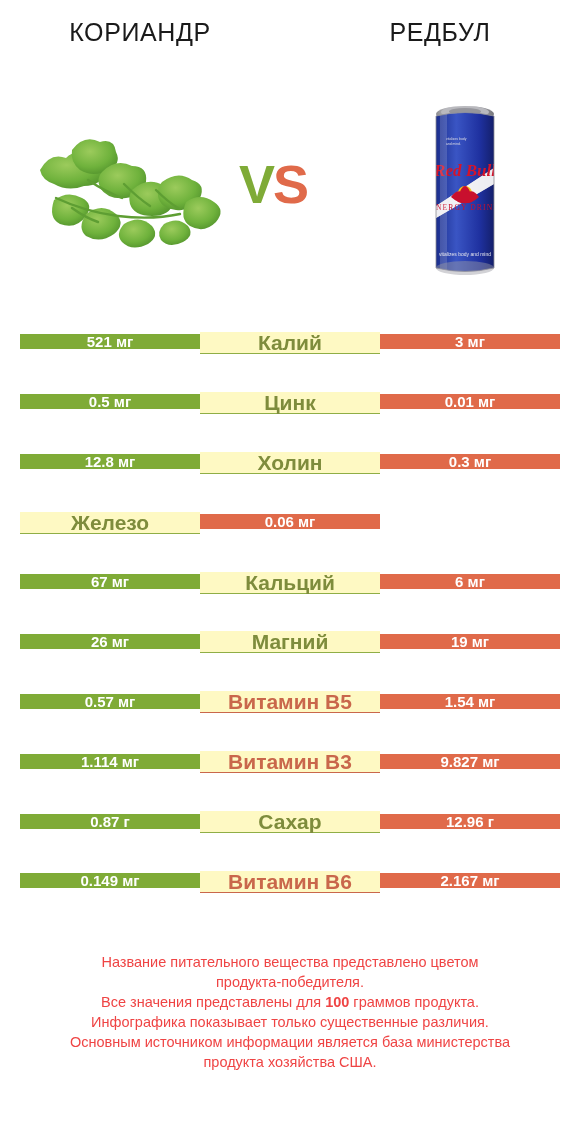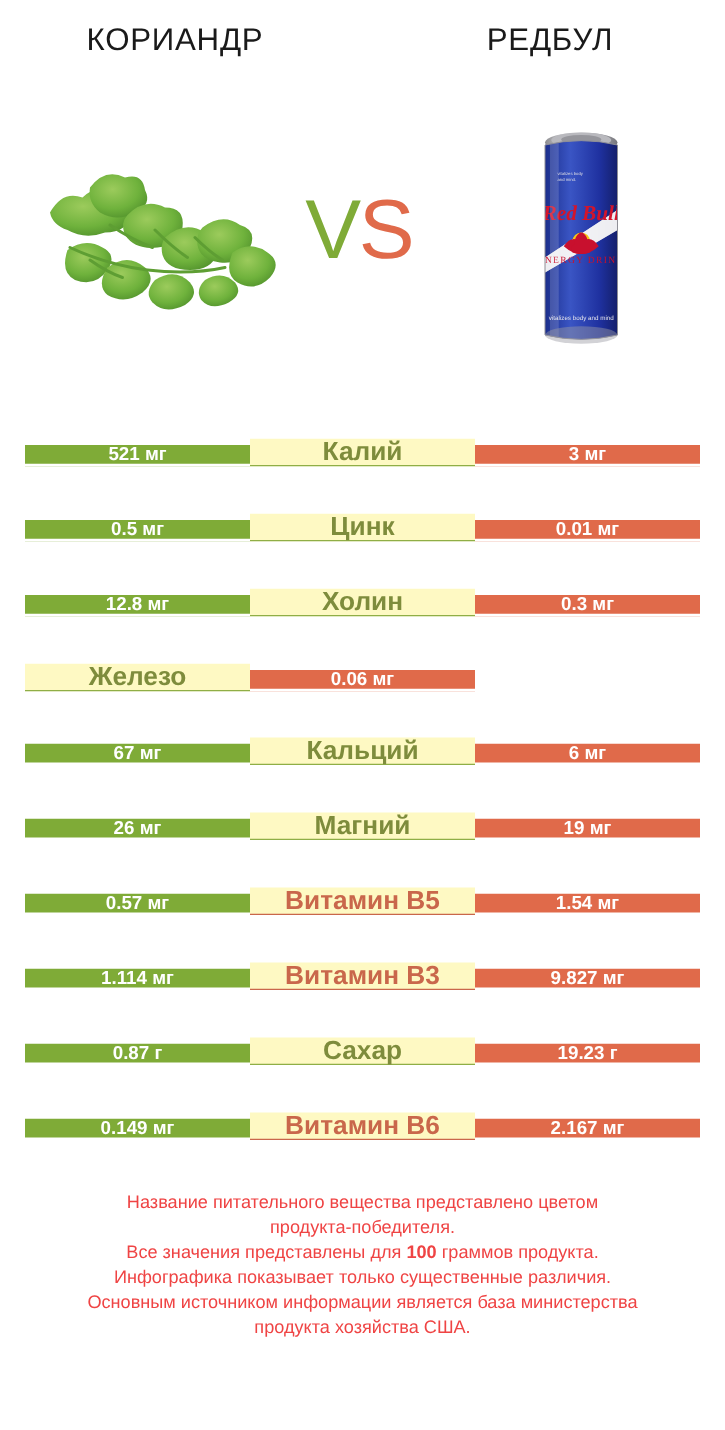--- a/index.html
+++ b/index.html
@@ -25,24 +25,24 @@
     letter-spacing: 0.6px;
     color: #1a1a1a;
     text-align: center;
     white-space: nowrap;
   }
   #title-left  { left: 0;   width: 280px; }
   #title-right { left: 300px; width: 280px; }
 
   .vs-wrap {
     position: absolute;
-    left: 222px; top: 136px;
+    left: 208px; top: 136px;
     width: 130px; height: 96px;
-    font-size: 67px;
-    font-weight: 400;
+    font-size: 54px;
+    font-weight: 700;
     letter-spacing: -2px;
     line-height: 96px;
     text-align: center;
     z-index: 5;
   }
   .vs-v { color: #7FAB37; }
   .vs-s { color: #E06A4A; }
 
   
   .coriander {
@@ -62,21 +62,21 @@
 
   
   .table {
     position: absolute;
     left: 20px; top: 313px;
     width: 540px;
   }
   .row {
     display: flex;
     height: 59.9px;
-    align-items: flex-end;
+    align-items: center;
   }
   .cell {
     display: flex;
     align-items: center;
     justify-content: center;
     font-size: 15px;
     line-height: 1;
     white-space: nowrap;
   }
   .cell-left {
@@ -265,21 +265,21 @@
 
     <div class="row">
       <div class="cell cell-left">1.114 мг</div>
       <div class="cell cell-mid win-red">Витамин B3</div>
       <div class="cell cell-right">9.827 мг</div>
     </div>
 
     <div class="row">
       <div class="cell cell-left">0.87 г</div>
       <div class="cell cell-mid win-green">Сахар</div>
-      <div class="cell cell-right">19.23 г</div>
+      <div class="cell cell-right">12.96 г</div>
     </div>
 
     <div class="row">
       <div class="cell cell-left">0.149 мг</div>
       <div class="cell cell-mid win-red">Витамин B6</div>
       <div class="cell cell-right">2.167 мг</div>
     </div>
 
   </div>
 

